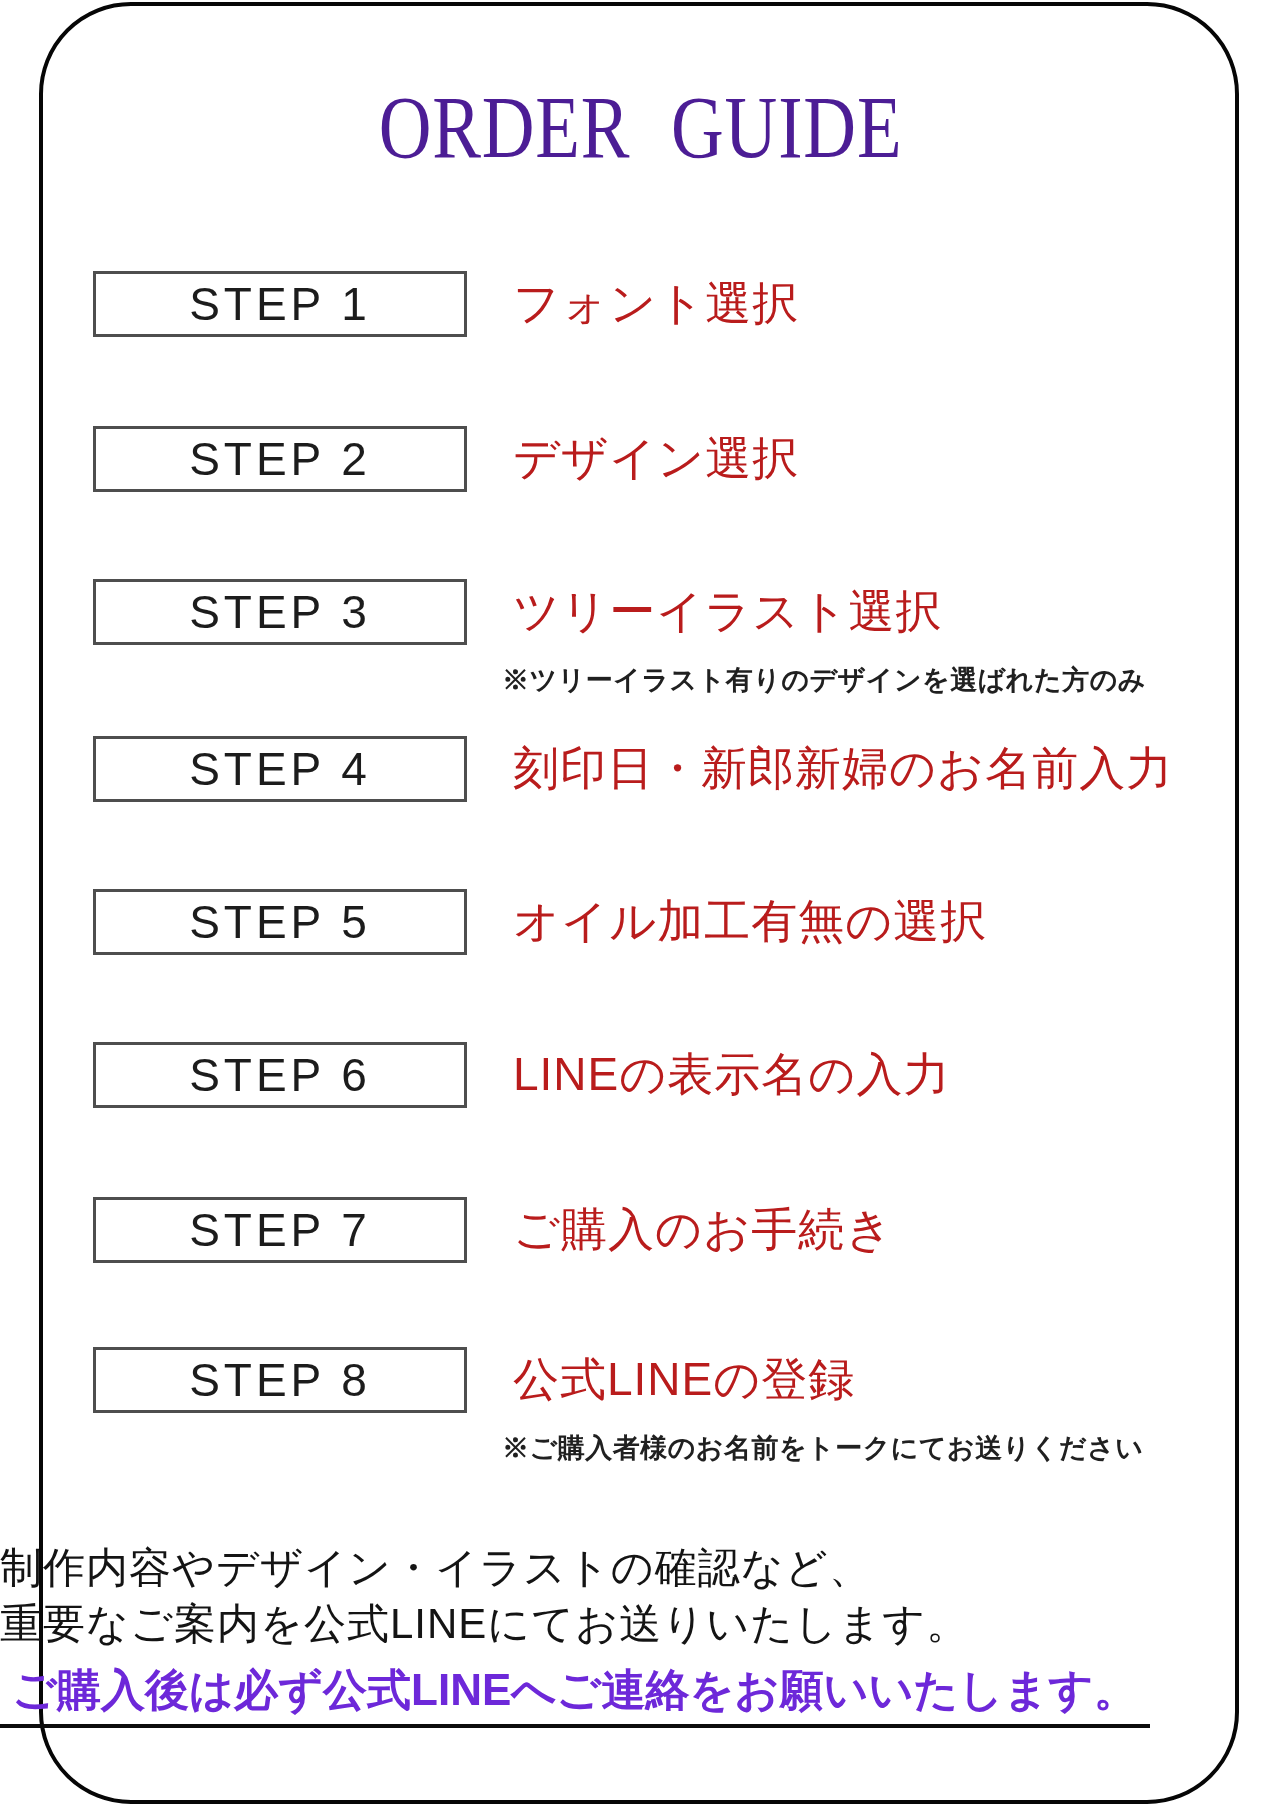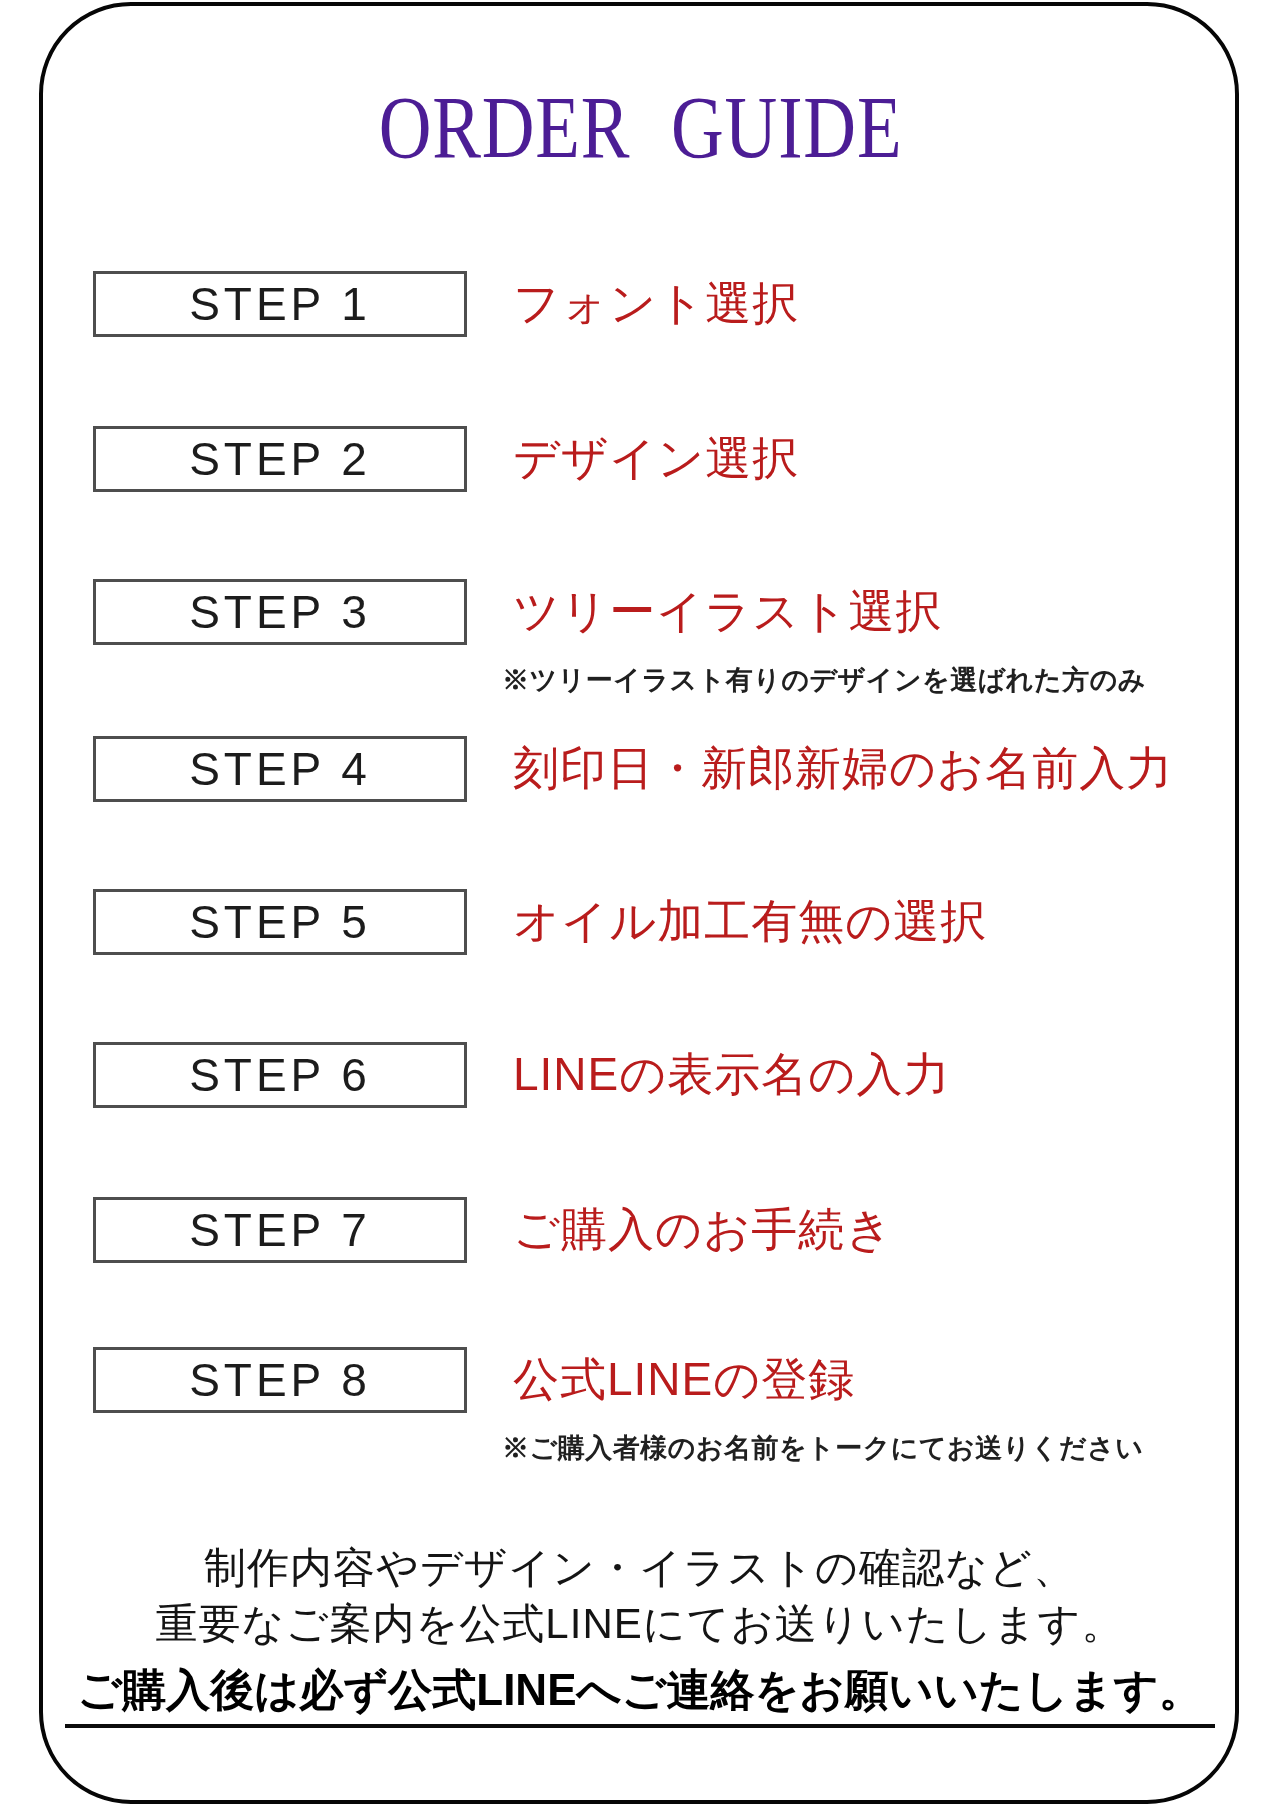--- a/index.html
+++ b/index.html
@@ -93,34 +93,33 @@
     color: #202020;
     white-space: nowrap;
     letter-spacing: 0.5px;
   }
 
   .footer {
     position: absolute;
     left: 0;
     top: 1540px;
     width: 100%;
-    text-align: center;
   }
   .footer-line {
     font-size: 42px;
     color: #141414;
     line-height: 56px;
     letter-spacing: 1px;
     white-space: nowrap;
   }
   .footer-line-strong {
     margin-top: 12px;
     font-size: 44px;
     font-weight: 700;
-    color: #000000;
+    color: #6d28d9;
     line-height: 52px;
     white-space: nowrap;
     text-decoration: underline;
   }
   .footer-line-strong .underlined {
     display: inline-block;
     padding: 0 12px 8px 12px;
     border-bottom: 4px solid #0c0c0c;
   }
 </style>

